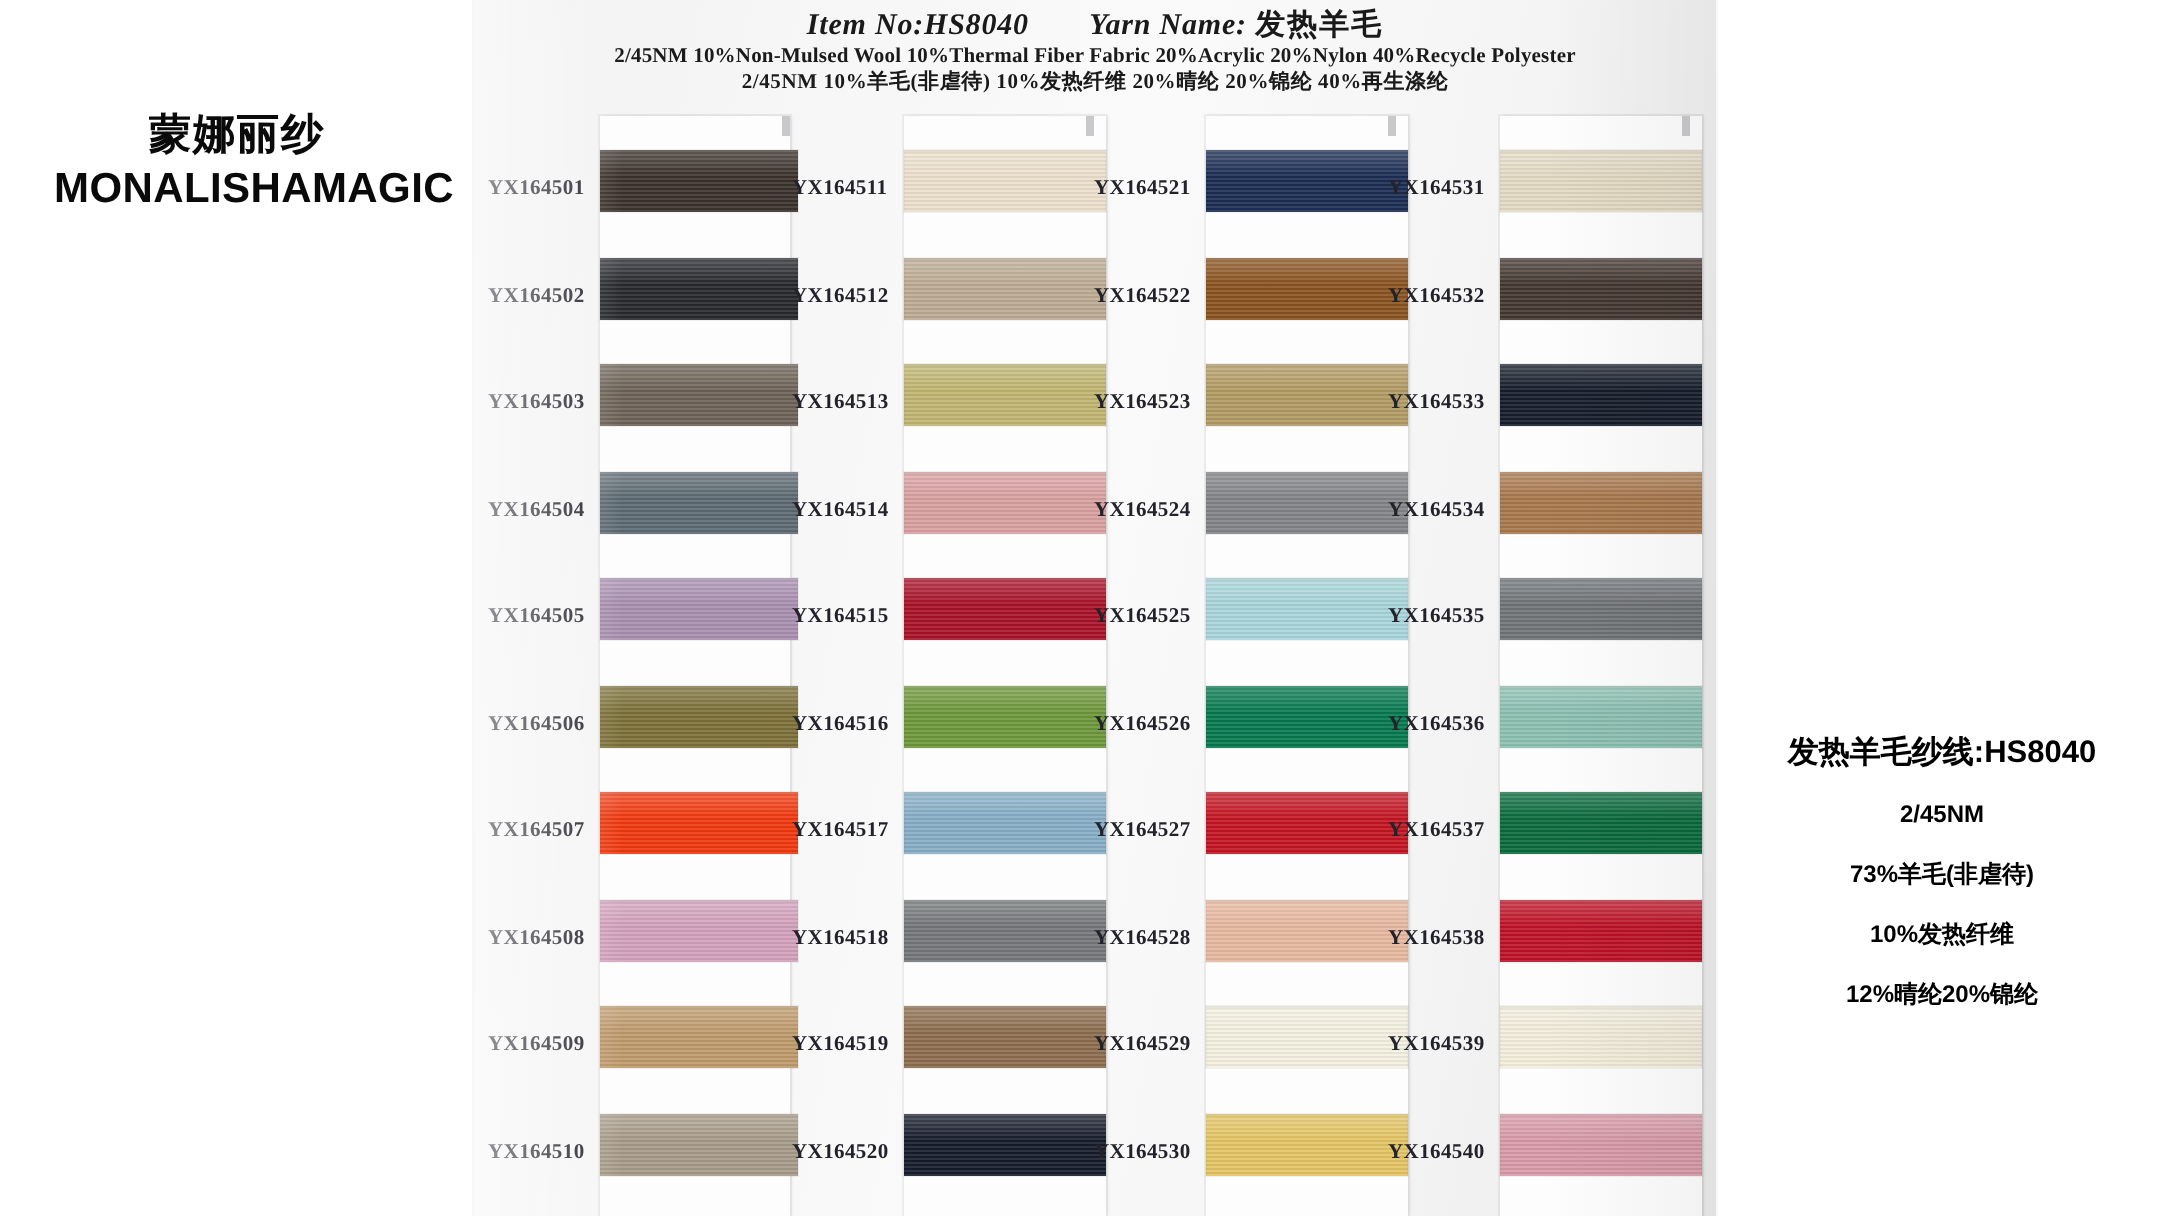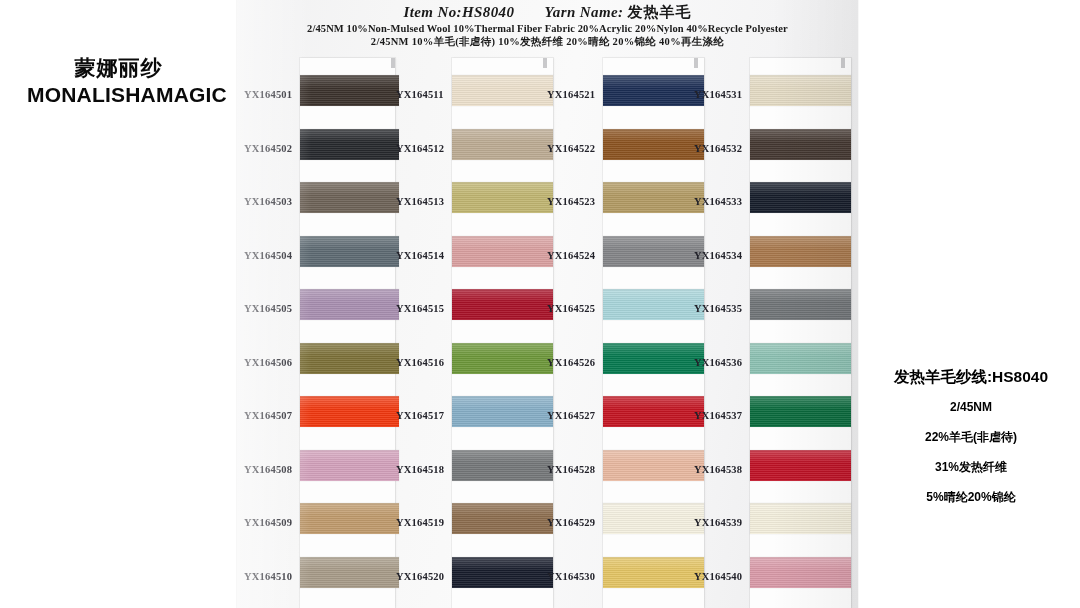--- a/index.html
+++ b/index.html
@@ -316,18 +316,18 @@
             <div class="swatch" style="background: rgb(217, 154, 168); width: 101px;"></div>
           </div>
         </div>
     </div>
 
   </div>
 
   <div id="spec">
     <div class="t1">发热羊毛纱线:HS8040</div>
     <div>2/45NM</div>
-    <div>22%羊毛(非虐待)</div>
-    <div>31%发热纤维</div>
-    <div>5%晴纶20%锦纶</div>
+    <div>73%羊毛(非虐待)</div>
+    <div>10%发热纤维</div>
+    <div>12%晴纶20%锦纶</div>
   </div>
 
 </div>
 
 </body></html>

